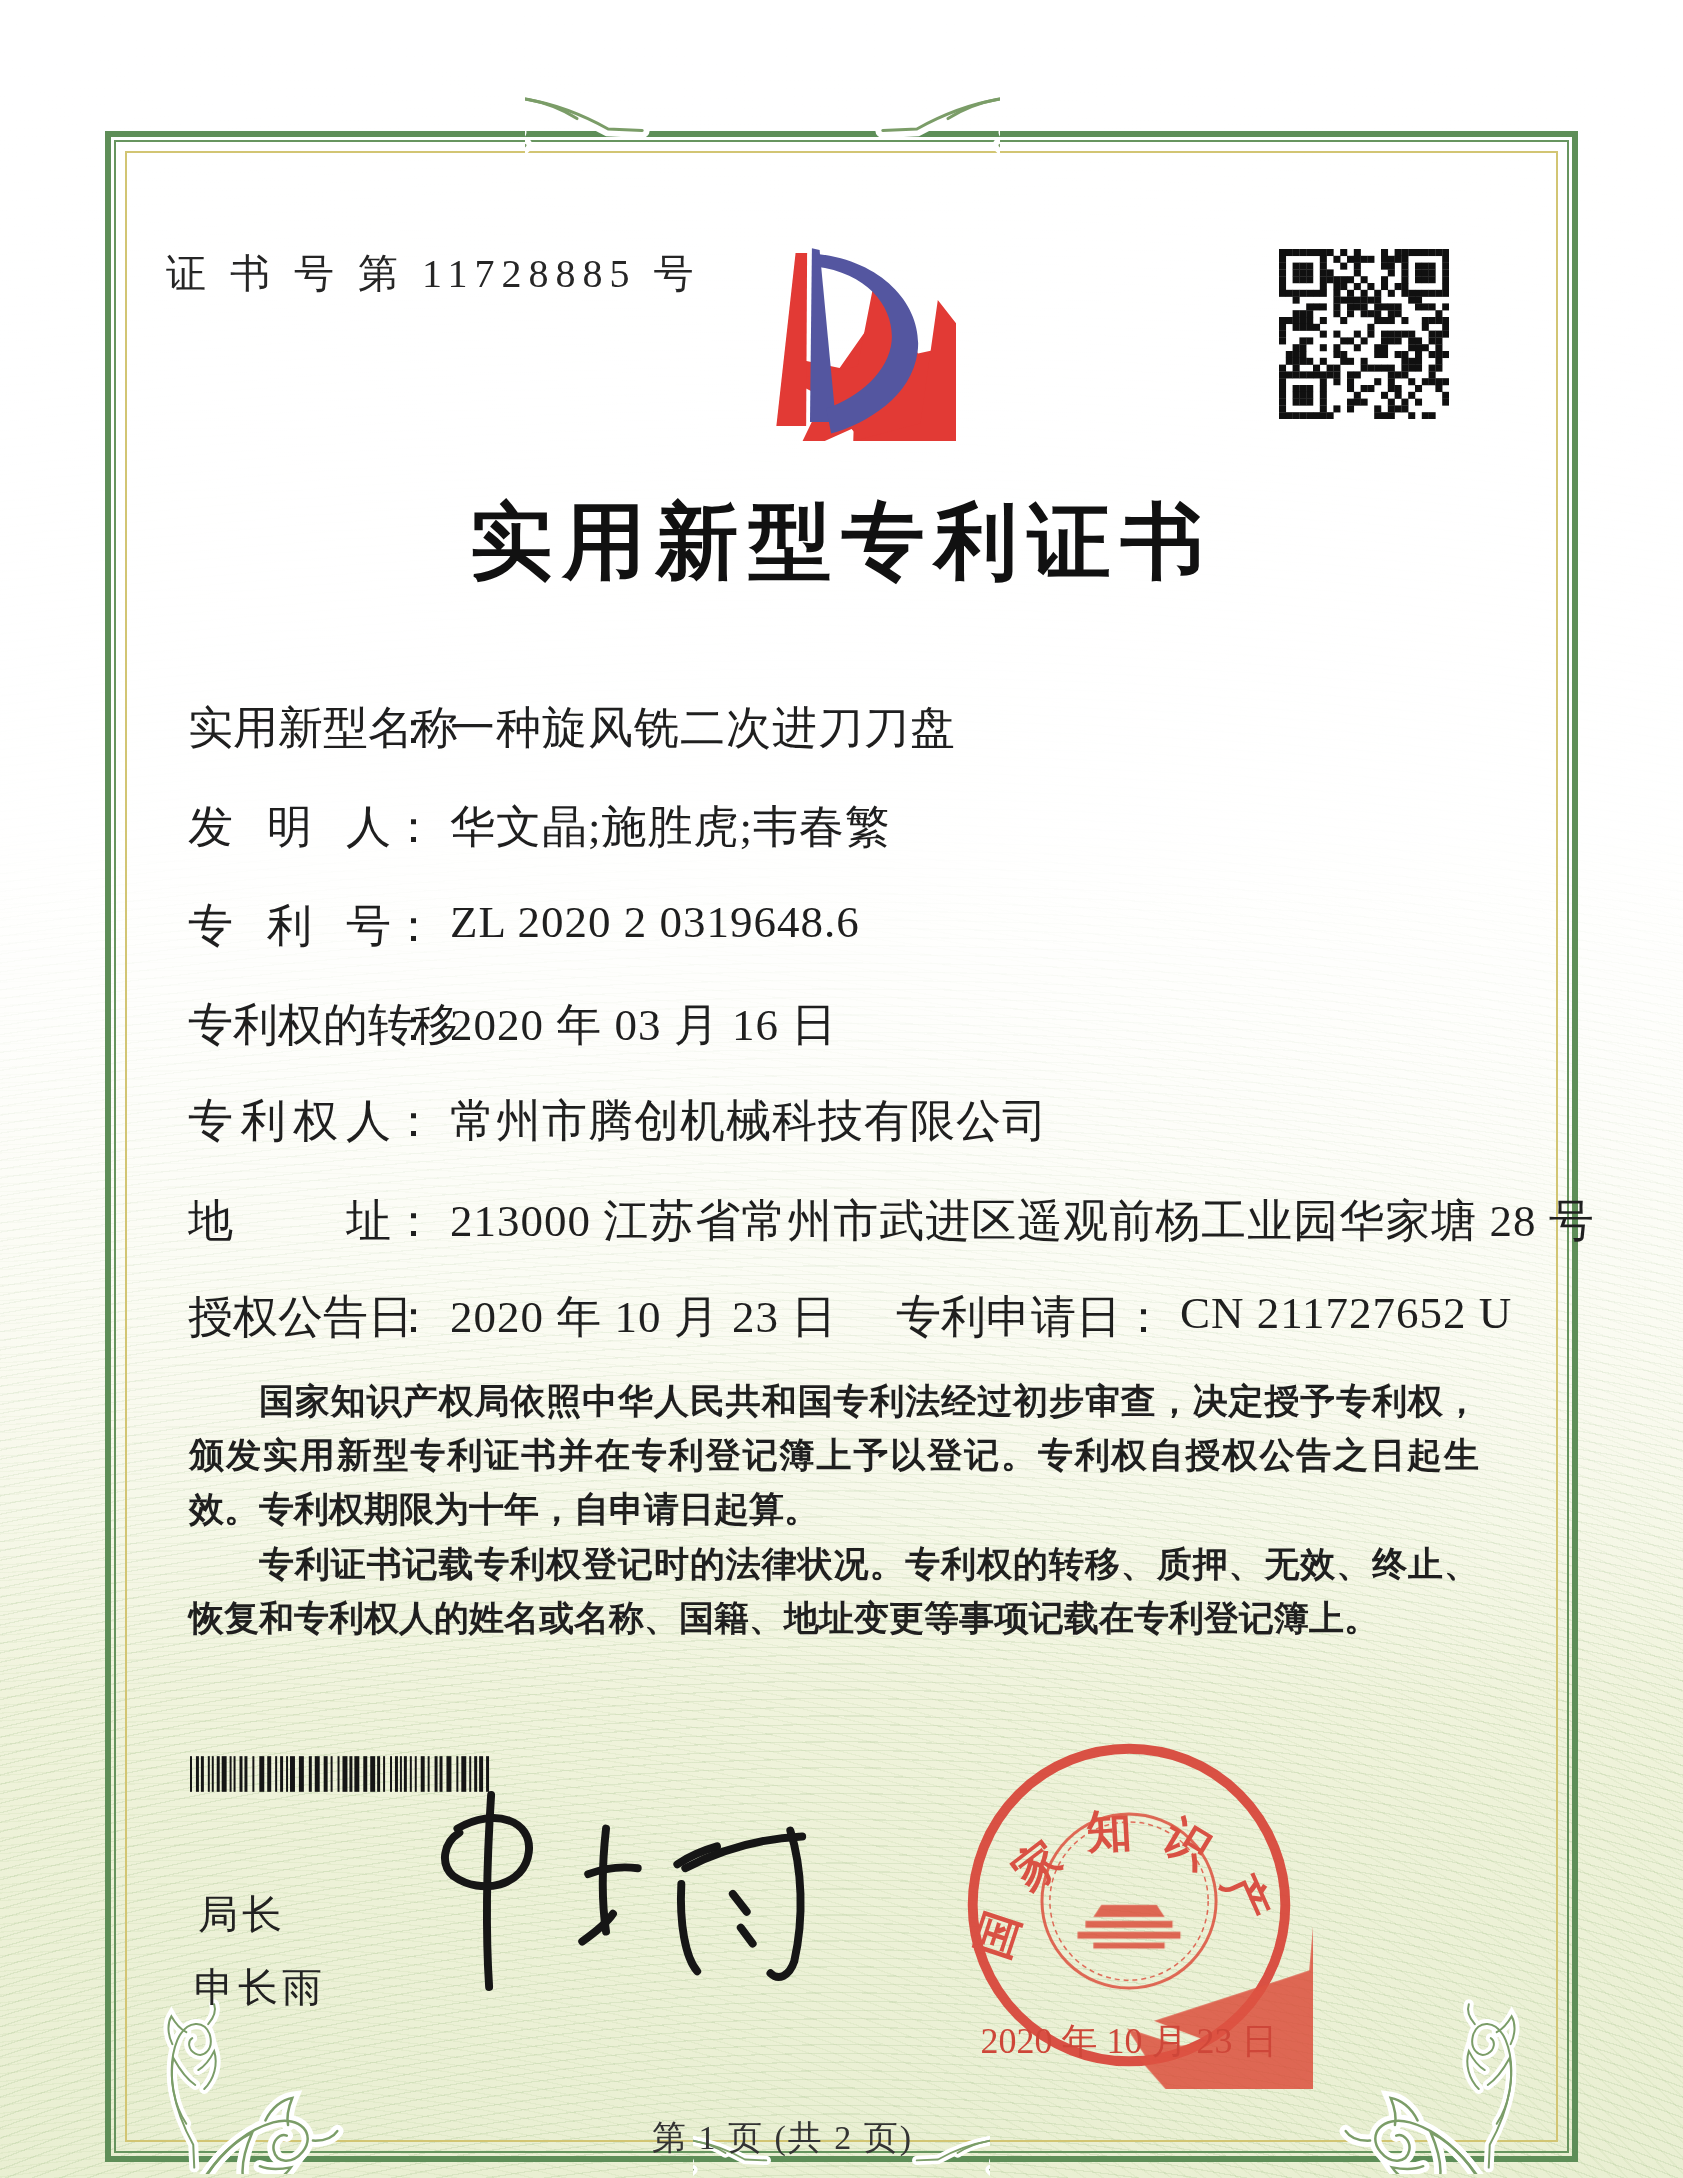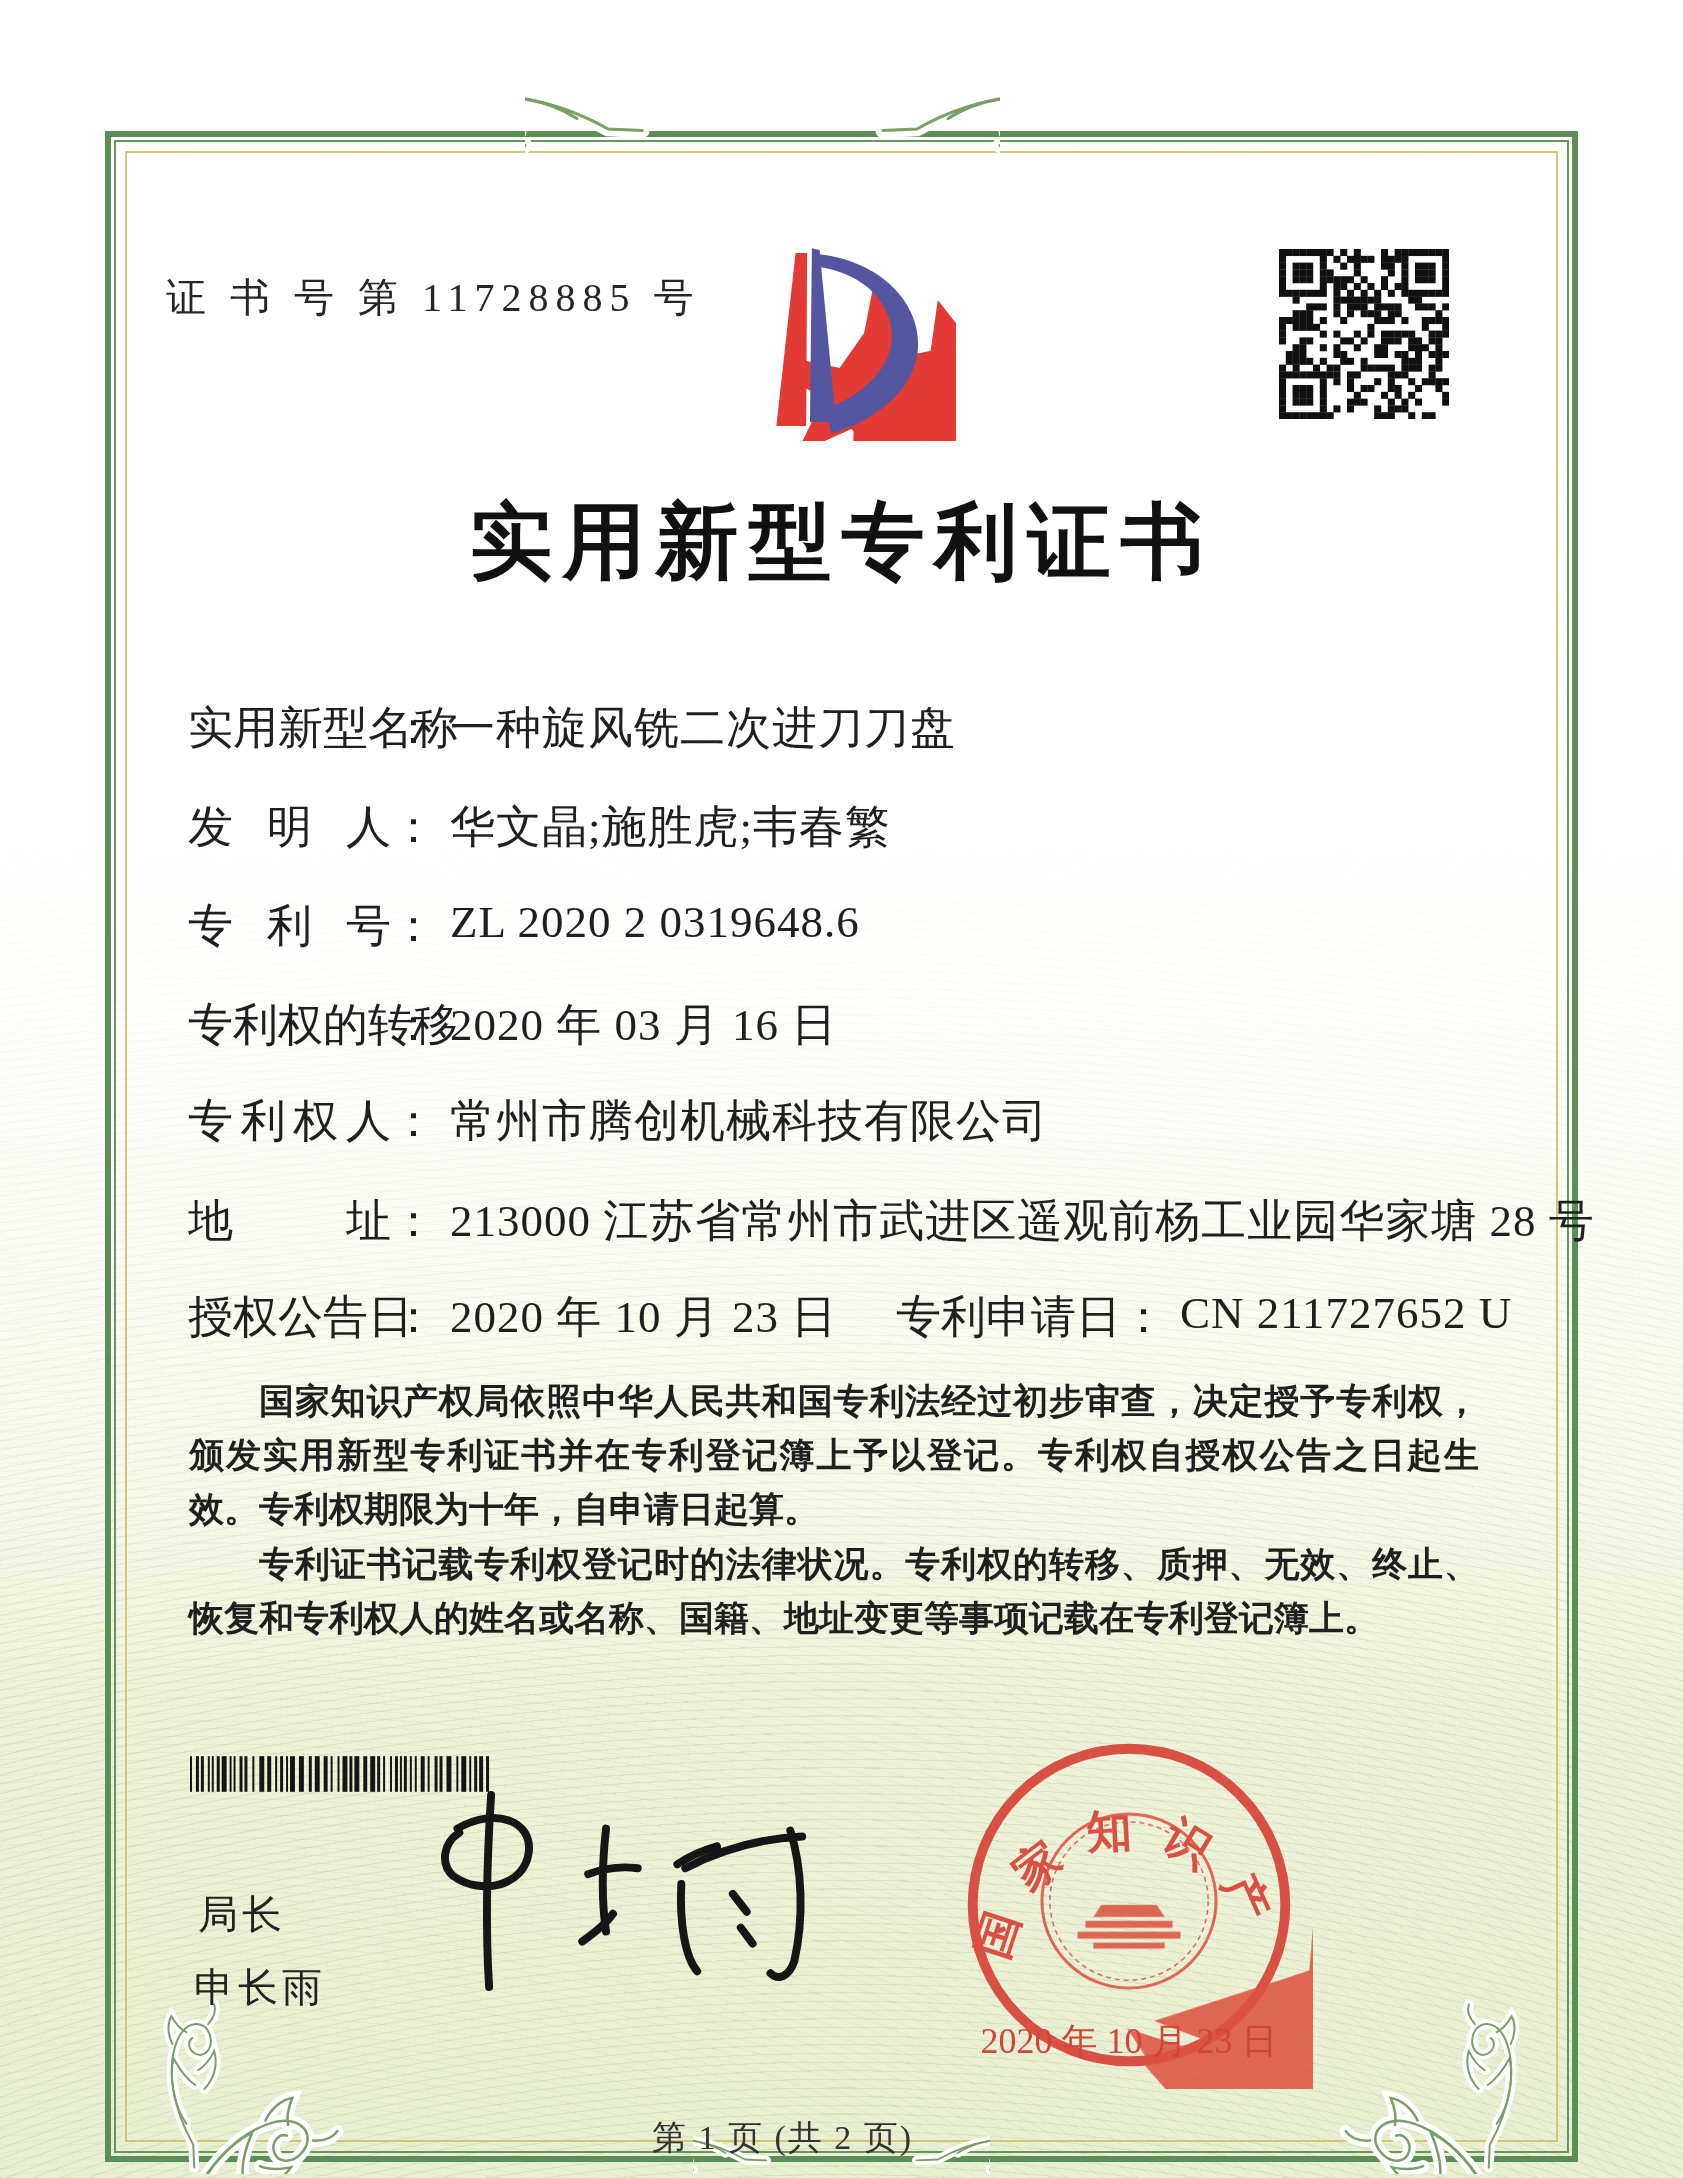--- a/index.html
+++ b/index.html
@@ -15,21 +15,21 @@
   
   .frame { position:absolute; left:105px; top:131px; right:105px; bottom:16px;
            border:6px solid #5e8e58; }
   .frame-line2 { position:absolute; inset:3px; border:2px solid #67955f; }
   .frame-gold  { position:absolute; inset:14px; border:2px solid #d2c573; }
   
   .orn { position:absolute; color:#7b9d68; }
   .orn .halo { stroke:#ffffff; stroke-width:20; fill:none; stroke-linecap:round; }
   .orn .ink  { stroke:currentColor; stroke-width:4; fill:none; stroke-linecap:round; }
   
-  .cert-no { position:absolute; left:166px; top:246px; font-size:40px; letter-spacing:7px; color:#262626;margin-top:24px; }
+  .cert-no { position:absolute; left:166px; top:246px; font-size:40px; letter-spacing:7px; color:#262626; }
   .logo    { position:absolute; left:639px; top:211px; width:317px; height:230px; }
   .qr      { position:absolute; left:1279px; top:249px; width:170px; height:170px; }
   .title   { position:absolute; left:0; top:487px; width:1683px; text-align:center;
              font-size:83px; font-weight:bold; letter-spacing:10px; color:#111; }
   
   .row  { position:absolute; left:188px; width:1307px; font-size:45px; white-space:nowrap; }
   .flabel { display:inline-block; width:203px; text-align:justify; text-align-last:justify; vertical-align:top; }
   .fcolon { display:inline-block; vertical-align:top; }
   .fval   { display:inline-block; margin-left:14px; vertical-align:top; letter-spacing:1px; }
   .grp2   { position:absolute; left:708px; top:0; }

